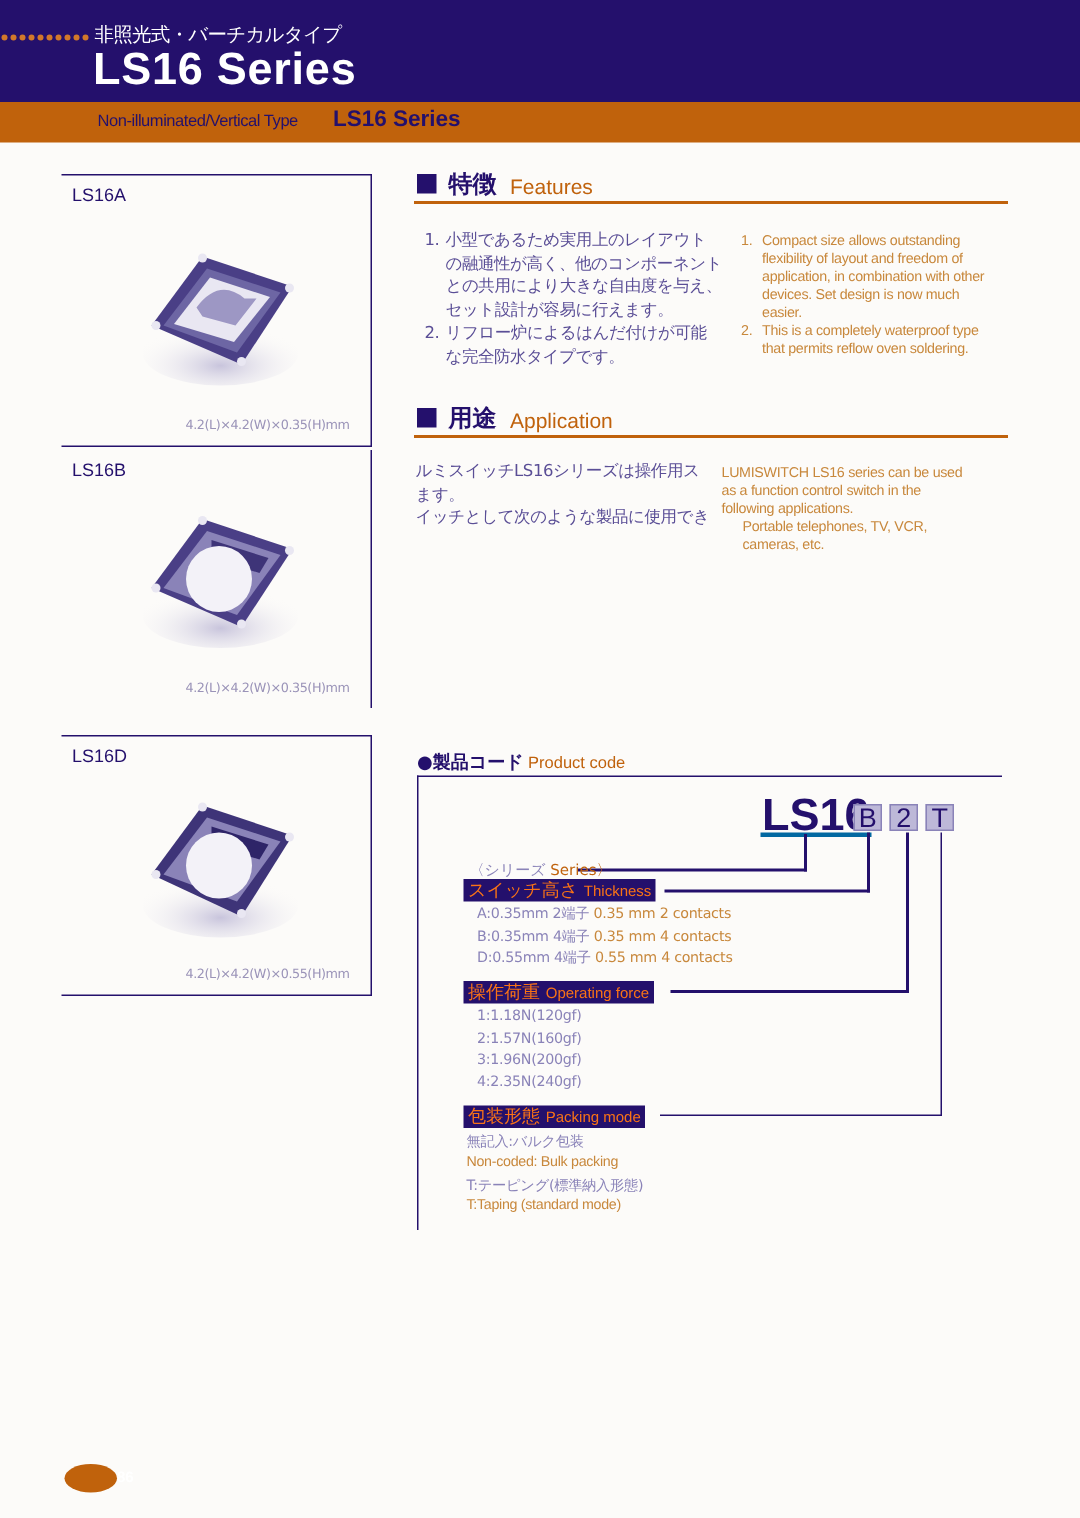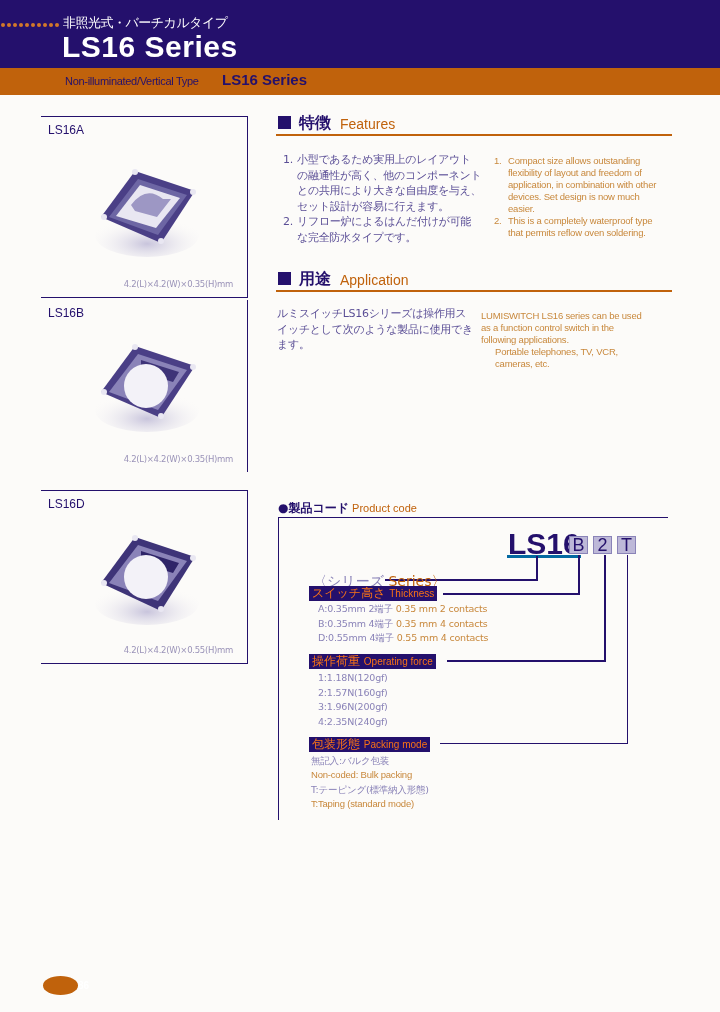--- a/index.html
+++ b/index.html
@@ -35,21 +35,21 @@
     .pc-title { position: absolute; left: 278px; top: 500px; font-size: 12px; color: #24106c; font-weight: bold; }
     .pc-title .en { font-family: "Liberation Sans", sans-serif; font-size: 11px; color: #c0620c; font-weight: normal; margin-left: 3px; }
     .pc-top { position: absolute; left: 278px; top: 517px; width: 390px; height: 1px; background: #24106c; }
     .pc-left { position: absolute; left: 278px; top: 517px; width: 1px; height: 303px; background: #24106c; }
 
     .code-main { position: absolute; left: 507px; top: 533px; font-family: "Liberation Sans", sans-serif; font-weight: bold; font-size: 30px; color: #24106c; border-bottom: 3px solid #0369a1; line-height: 22px; padding: 0 1px; }
     .code-box { position: absolute; top: 536px; width: 19px; height: 18px; background: #bdb8d8; border: 1px solid #8a83b8; font-family: "Liberation Sans", sans-serif; font-size: 18px; line-height: 16px; text-align: center; color: #24106c; }
 
     .line { position: absolute; background: #24106c; }
 
-    .series-lbl { position: absolute; left: 313px; top: 573px; font-size: 14px; color: #8a83b8; }
+    .series-lbl { position: absolute; left: 313px; top: 573px; font-size: 10px; color: #8a83b8; }
     .series-lbl .en { color: #c0620c; }
     .tag { position: absolute; left: 309px; height: 15px; background: #24106c; color: #f97316; font-size: 12px; line-height: 15px; padding: 0 3px; white-space: nowrap; }
     .tag .en { font-family: "Liberation Sans", sans-serif; font-size: 10px; }
 
     .opt { position: absolute; left: 318px; font-size: 9.5px; color: #8a83b8; white-space: nowrap; letter-spacing: -0.2px; }
     .opt .en { color: #c8883c; }
     .pk { position: absolute; left: 311px; font-size: 9.5px; white-space: nowrap; letter-spacing: -0.2px; }
     .pk.jp { color: #8a83b8; }
     .pk.en { color: #c8883c; font-family: "Liberation Sans", sans-serif; }
 
@@ -154,22 +154,22 @@
   <div class="ind">that permits reflow oven soldering.</div>
 </div>
 
 <div class="sec-head" style="top:270px;">
   <div class="sec-sq"></div>
   <div class="sec-jp">用途</div>
   <div class="sec-en">Application</div>
 </div>
 <div class="jp-list" style="left:277px;top:306px;">
   <div>ルミスイッチLS16シリーズは操作用ス</div>
+  <div>ます。</div>
   <div>イッチとして次のような製品に使用でき</div>
-  <div>ます。</div>
 </div>
 <div class="en-list" style="left:481px;top:310px;">
   <div>LUMISWITCH LS16 series can be used</div>
   <div>as a function control switch in the</div>
   <div>following applications.</div>
   <div class="ind">Portable telephones, TV, VCR,</div>
   <div class="ind">cameras, etc.</div>
 </div>
 
 <div class="pc-title">

